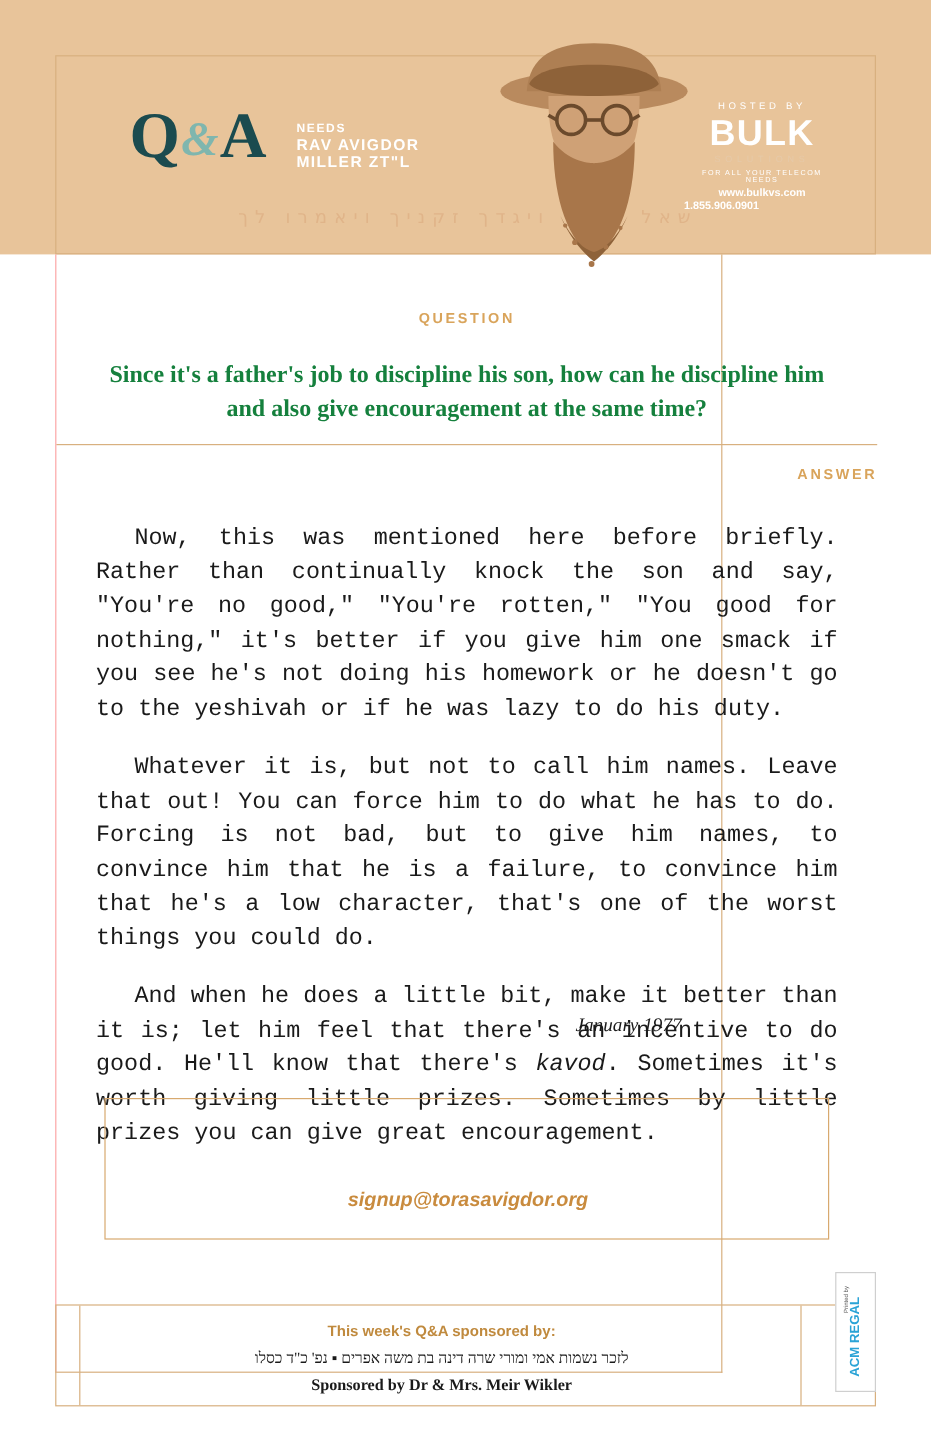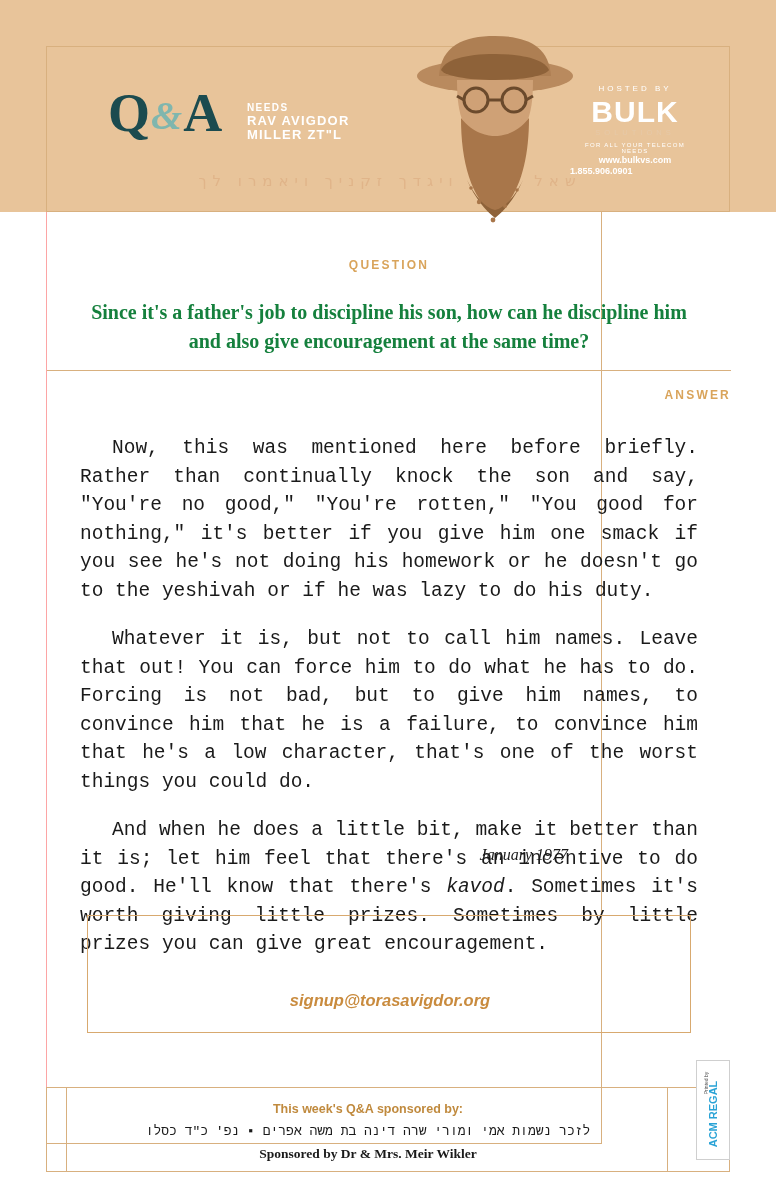--- a/index.html
+++ b/index.html
@@ -299,21 +299,21 @@
     font-size: 12.5px;
     font-weight: bold;
     color: #c08a3e;
   }
   .sponsor-line2 {
     position: absolute;
     left: 20px; top: 36px;
     width: 602px;
     text-align: center;
     direction: rtl;
-    font-family: Liberation Mono, monospace;
+    font-family: Liberation Serif, serif;
     font-size: 13px;
     color: #1a1a1a;
   }
   .sponsor-line3 {
     position: absolute;
     left: 20px; top: 58px;
     width: 602px;
     text-align: center;
     font-family: "Liberation Serif", serif;
     font-size: 13.5px;

